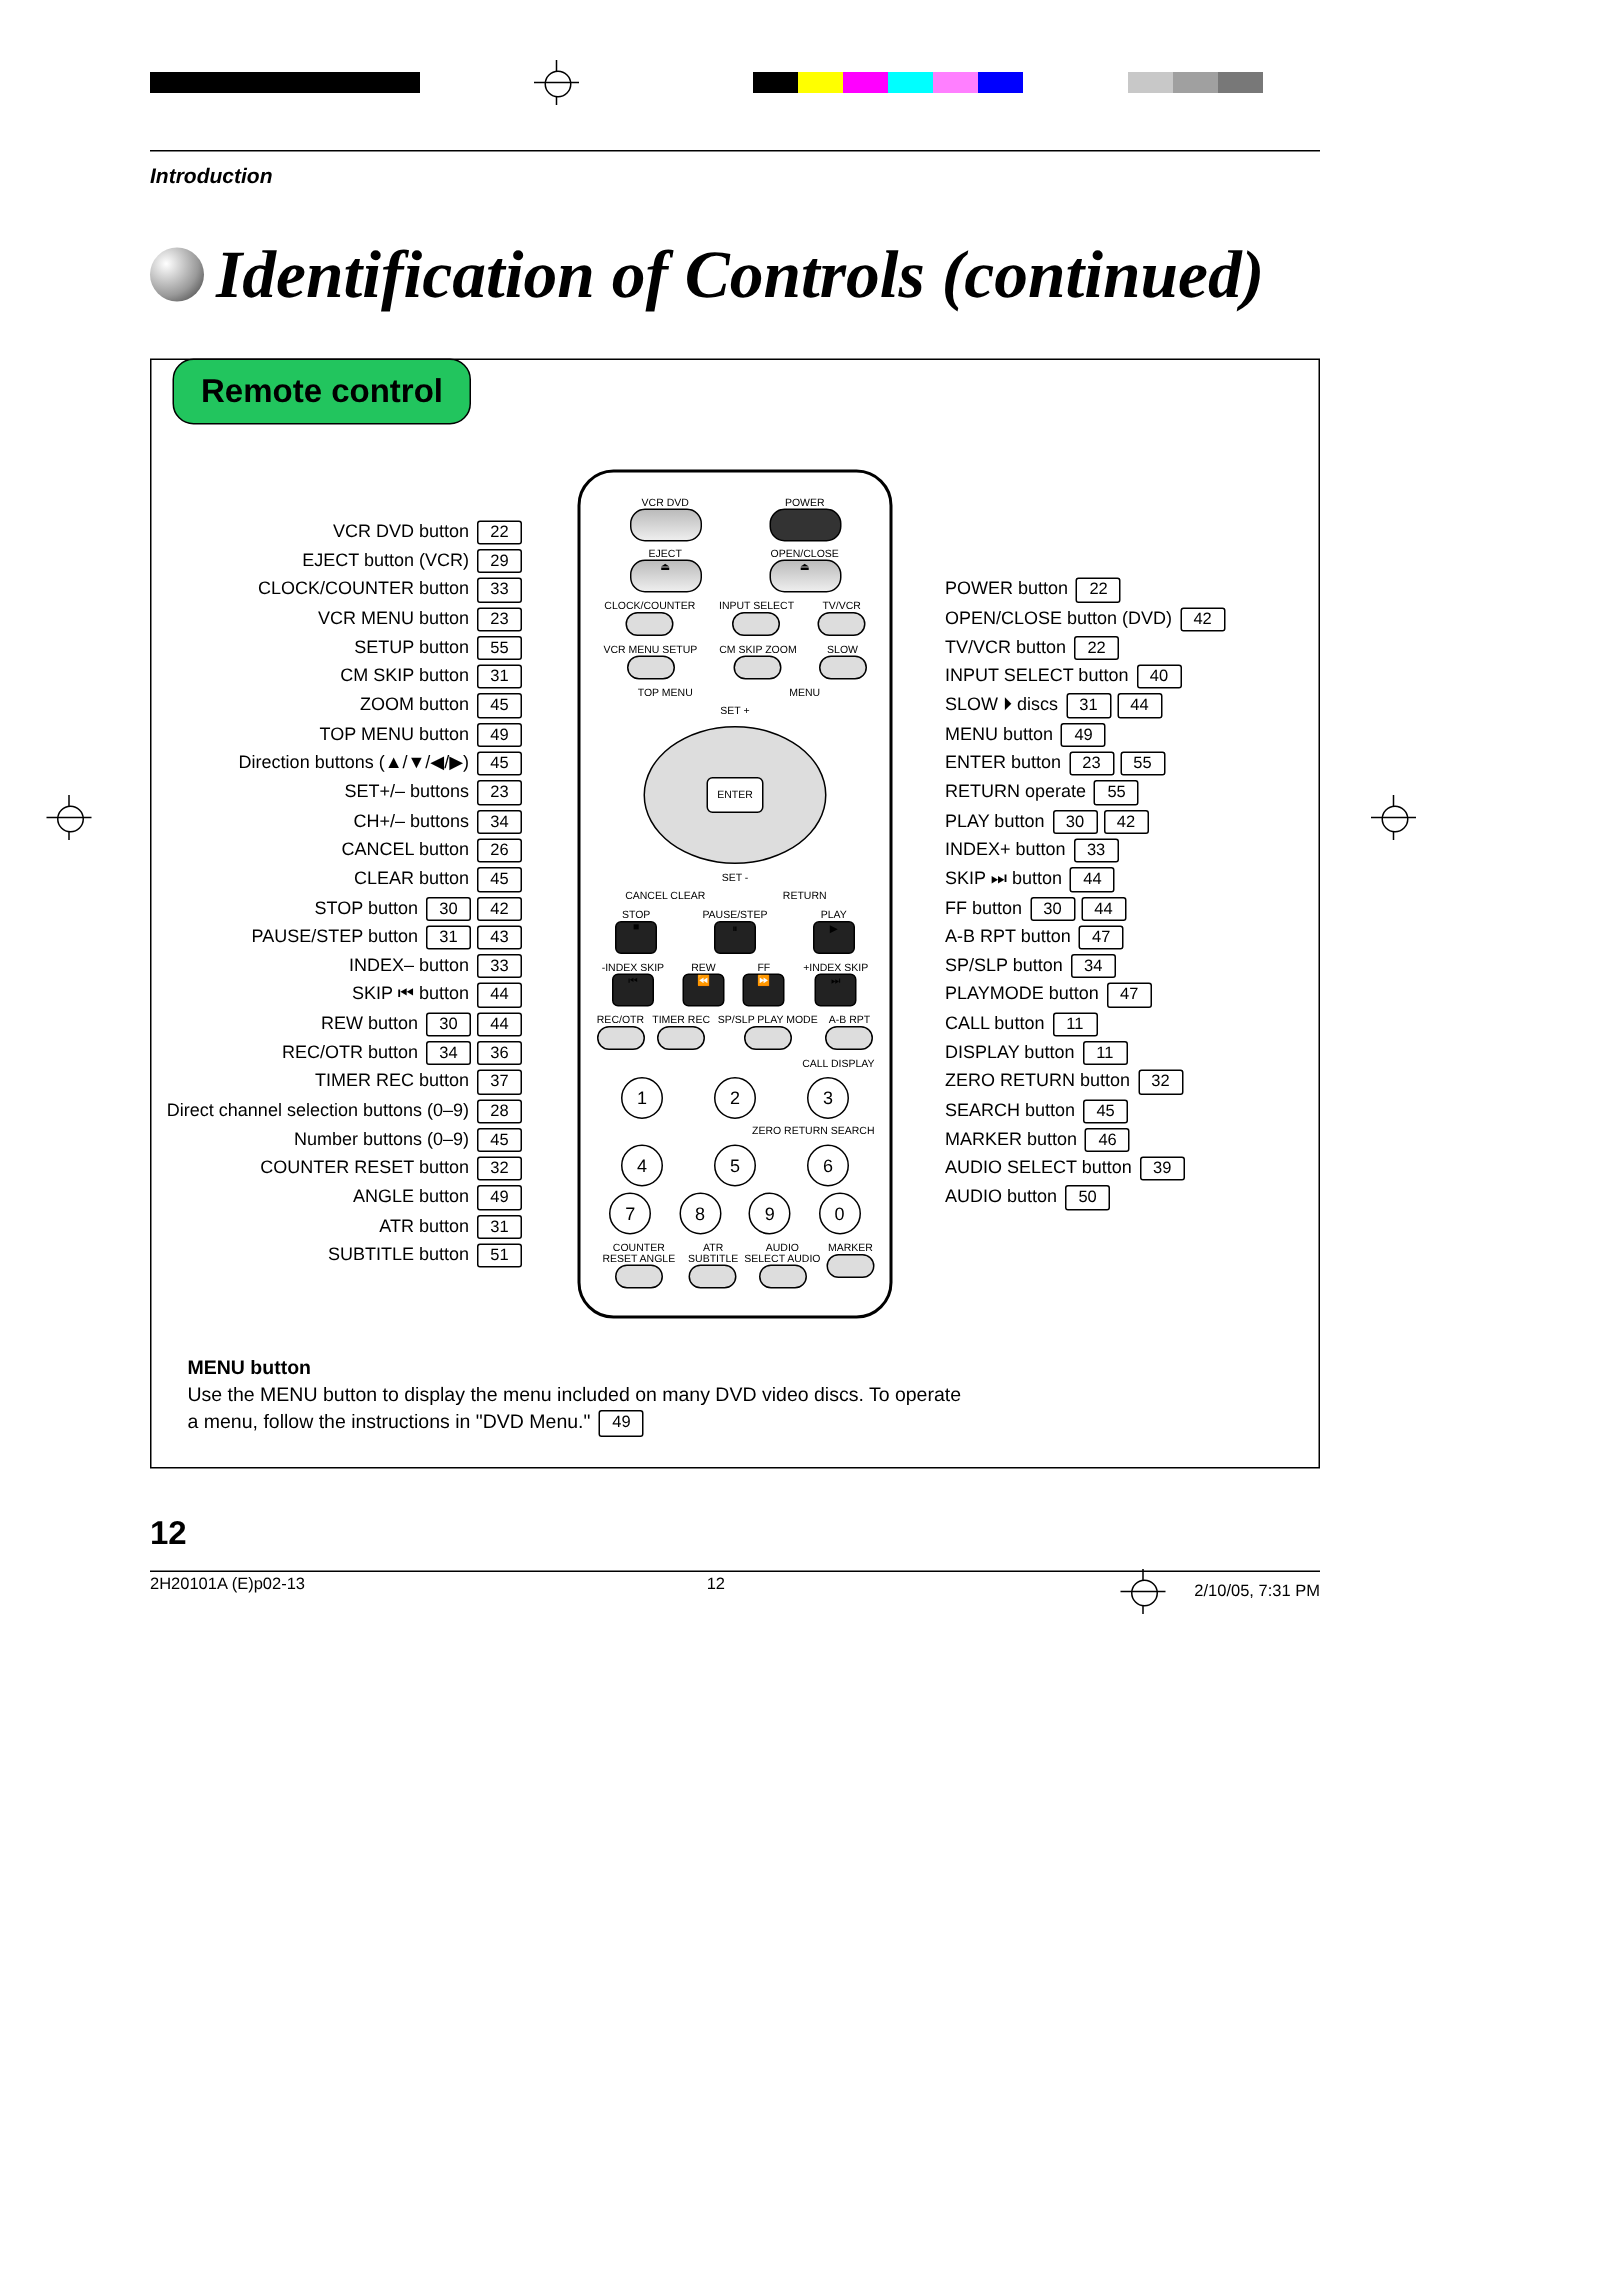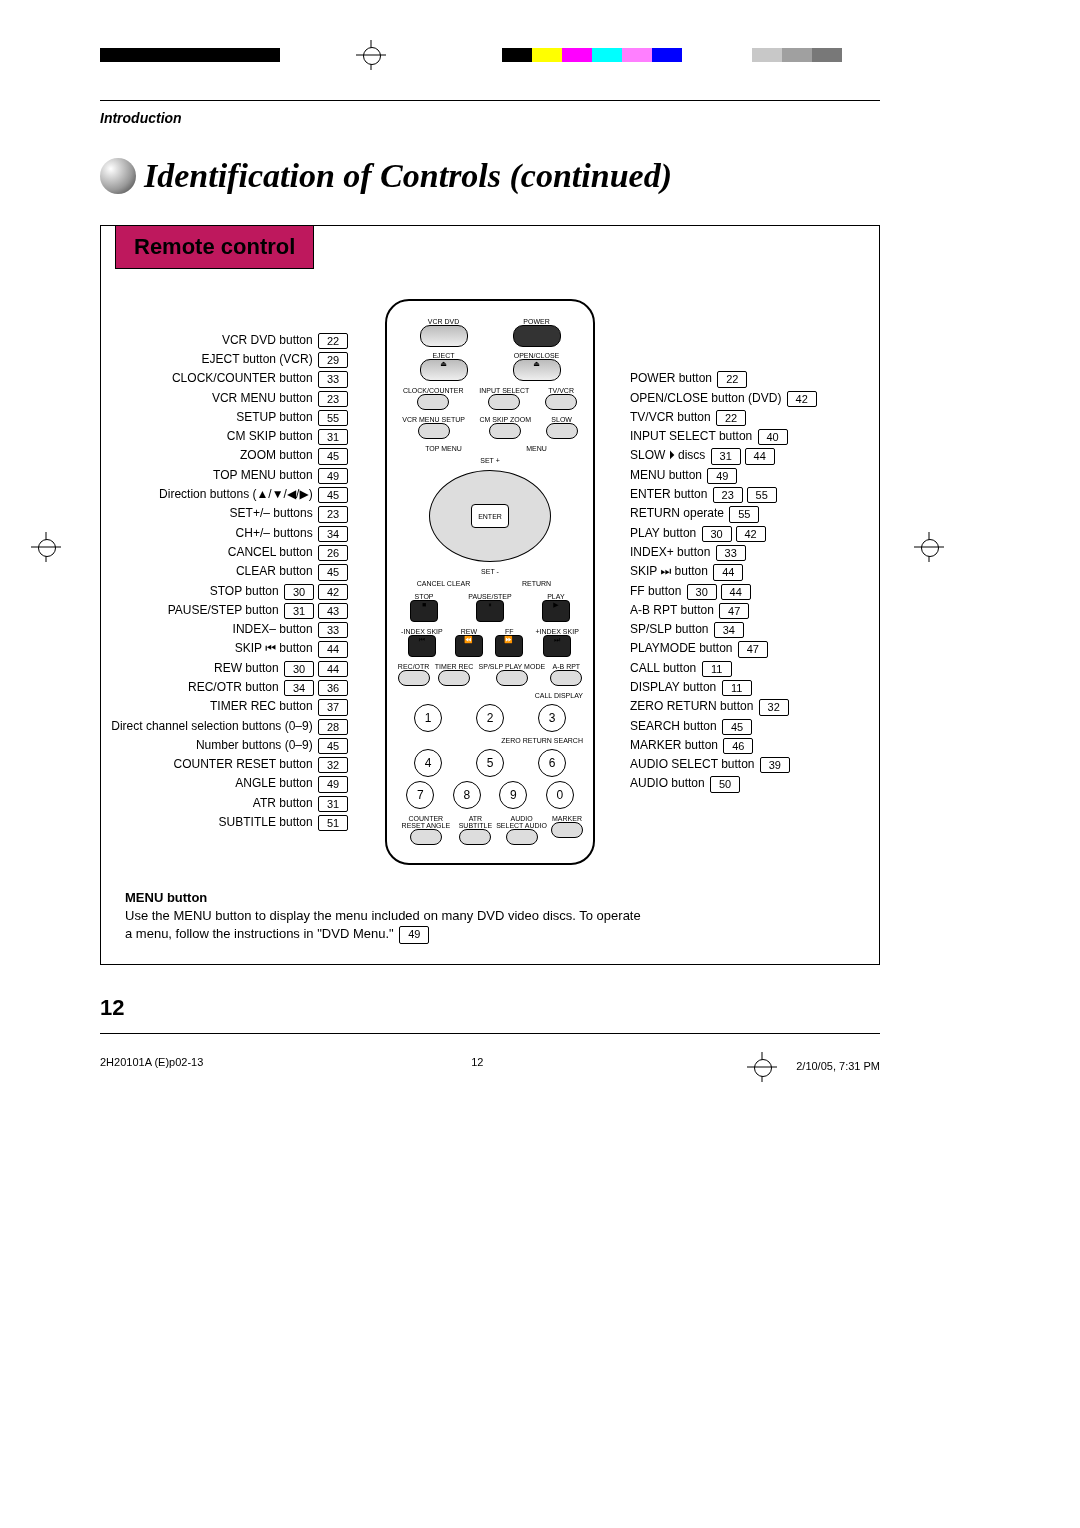--- a/index.html
+++ b/index.html
@@ -54,43 +54,43 @@
   .ball {
     width:36px; height:36px; border-radius:50%;
     background: radial-gradient(circle at 30% 30%, #fff, #999 60%, #333 100%);
     margin-right:8px;
     flex-shrink:0;
   }
   .title-text {
     font-family: "Times New Roman", serif;
     font-style: italic;
     font-weight: bold;
-    font-size: 34px;
+    font-size: 45px;
   }
   .intro-line {
     font-size:13px; margin:6px 0 0 50px;
   }
   .page-ref-box {
     display:inline-block; width:26px; height:12px;
     border:1px solid #000; border-radius:3px;
     vertical-align:middle; margin:0 4px;
   }
 
   .remote-section {
     border:1px solid #000; margin-top:30px; padding:0 0 20px 0;
     position:relative;
   }
   .subhead {
     display:inline-block;
     border:1px solid #000;
-    border-radius:0;
+    border-radius:14px;
     padding:8px 18px;
     font-size:22px;
     font-weight:bold;
-    background:#be185d;
+    background:#22c55e;
     margin:-1px 0 0 14px;
     text-align:right;
   }
 
   .diagram-area {
     display:flex;
     padding: 30px 10px 0 10px;
     font-size:12px;
     align-items:center;
   }
@@ -158,21 +158,21 @@
   }
   .mini-label{ font-size:7px; text-align:center;}
   .group { display:flex; justify-content:space-around; margin:6px 0; gap:4px;}
 
   .menu-note { margin: 24px 0 0 24px; font-size:13px; max-width:520px; line-height:1.4;}
   .menu-note .tt { font-weight:bold; }
 
   .page-num {
     font-size:22px; font-weight:bold; margin-top:30px;
   }
-  .foot-rule { border-top:1px solid #000; margin-top:12px; padding-top:22px;
+  .foot-rule { border-top:1px solid #000; margin-top:12px; padding-top:2px;
     display:flex; justify-content:space-between; font-size:11px;}
 
   .side-reg {
     position:absolute; top:48%;
     width:22px; height:22px;
   }
   .side-reg.left { left:35px; }
   .side-reg.right { right:20px; }
 </style>
 </head>

